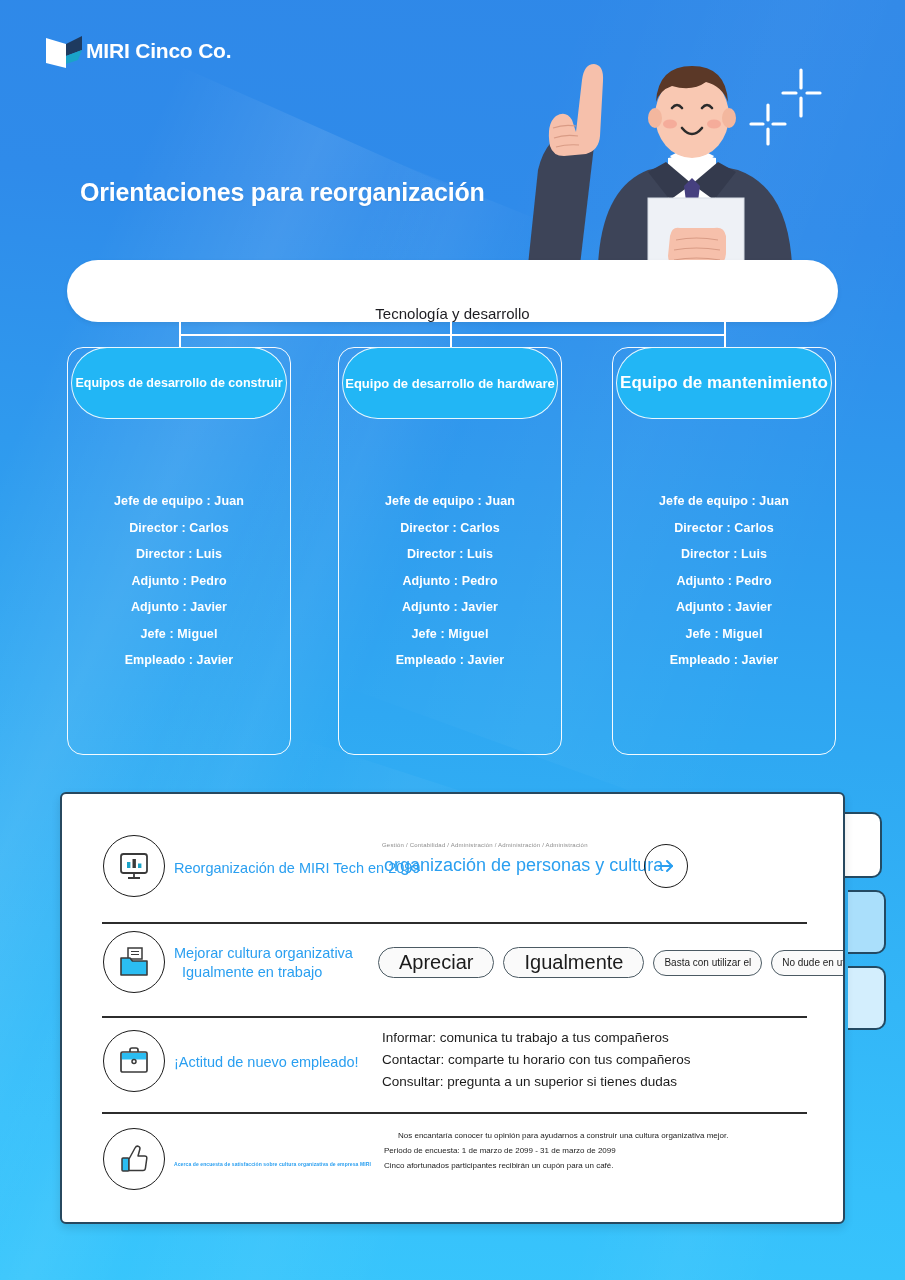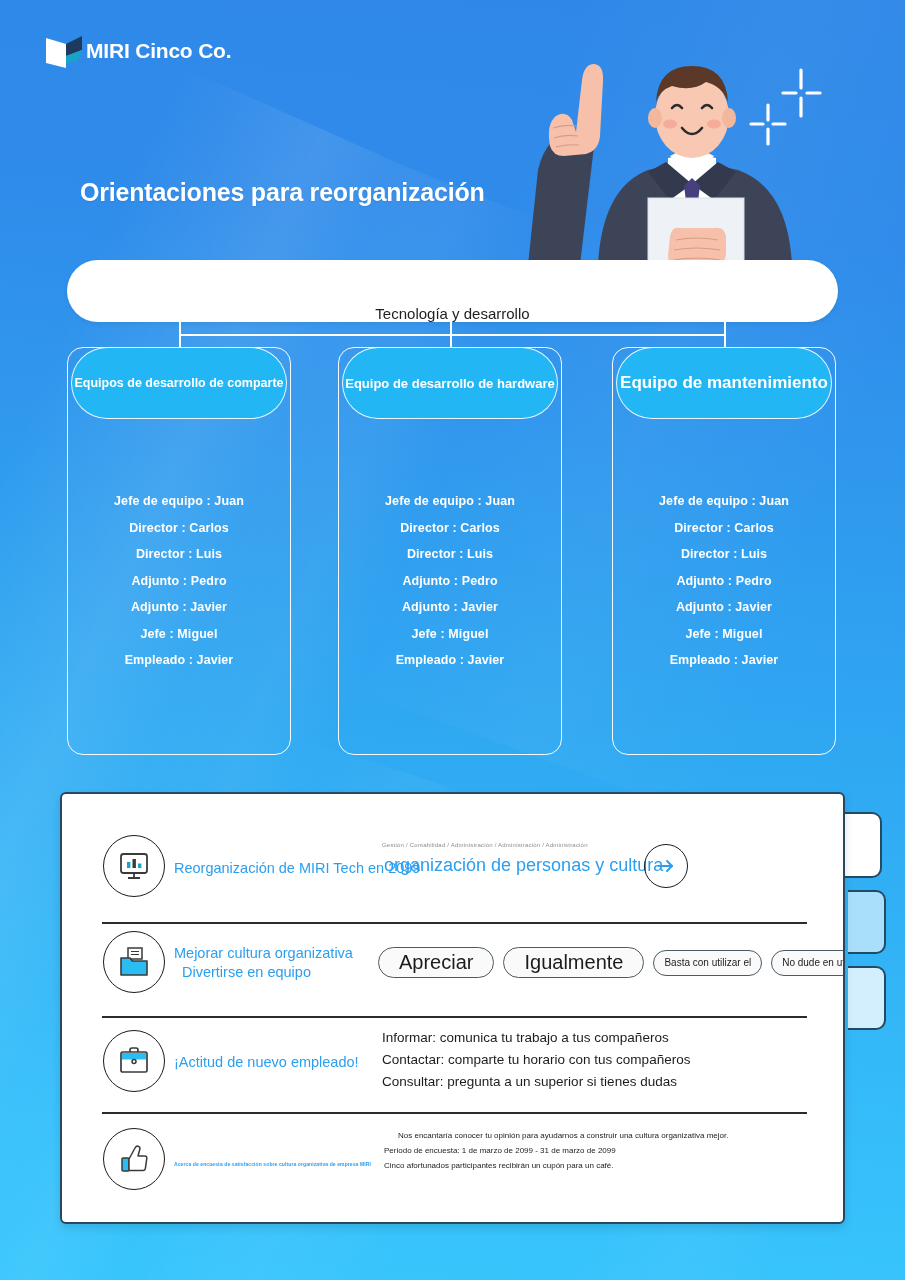--- a/index.html
+++ b/index.html
@@ -236,21 +236,21 @@
     <span class="root-node-label">Tecnología y desarrollo</span>
   </div>
 
   <div class="connector conn-v" style="left:179px; top:322px; height:26px;"></div>
   <div class="connector conn-h" style="left:179px; top:334px; width:546px;"></div>
   <div class="connector conn-v" style="left:450px; top:322px; height:26px;"></div>
   <div class="connector conn-v" style="left:724px; top:322px; height:26px;"></div>
 
   <div class="col c1">
     <div class="col-head">
-      <span class="col-head-label">Equipos de desarrollo de comparte</span>
+      <span class="col-head-label">Equipos de desarrollo de construir</span>
     </div>
     <div class="members">
       <div class="member">Jefe de equipo : Juan</div>
       <div class="member">Director : Carlos</div>
       <div class="member">Director : Luis</div>
       <div class="member">Adjunto : Pedro</div>
       <div class="member">Adjunto : Javier</div>
       <div class="member">Jefe : Miguel</div>
       <div class="member">Empleado : Javier</div>
     </div>
@@ -319,21 +319,21 @@
       <span class="icon-circle" style="top:5px;">
         <svg width="34" height="34" viewBox="0 0 34 34">
           <rect x="11" y="3" width="14" height="11" fill="#ffffff" stroke="#3a3a3a" stroke-width="1.5"></rect>
           <line x1="14" y1="6.5" x2="22" y2="6.5" stroke="#3a3a3a" stroke-width="1.2"></line>
           <line x1="14" y1="9.5" x2="22" y2="9.5" stroke="#3a3a3a" stroke-width="1.2"></line>
           <path d="M4 13 h9 l2.4 3 H30 v14 H4 Z" fill="#2bbdf2" stroke="#3a3a3a" stroke-width="1.6" stroke-linejoin="round"></path>
         </svg>
       </span>
       <span class="row-title" style="top:18px; line-height:19px;">
         <span>Mejorar cultura organizativa</span><br>
-        <span style="margin-left:8px; display:inline-block;">Divertirse en equipo</span>
+        <span style="margin-left:8px; display:inline-block;">Igualmente en trabajo</span>
       </span>
       <span class="chips" style="top:21px;">
         <span class="chip lg">Apreciar</span>
         <span class="chip lg">Igualmente</span>
         <span class="chip sm">Basta con utilizar el</span>
         <span class="chip sm">No dude en utilizar el</span>
       </span>
     </div>
     <div class="divider d2"></div>
 

